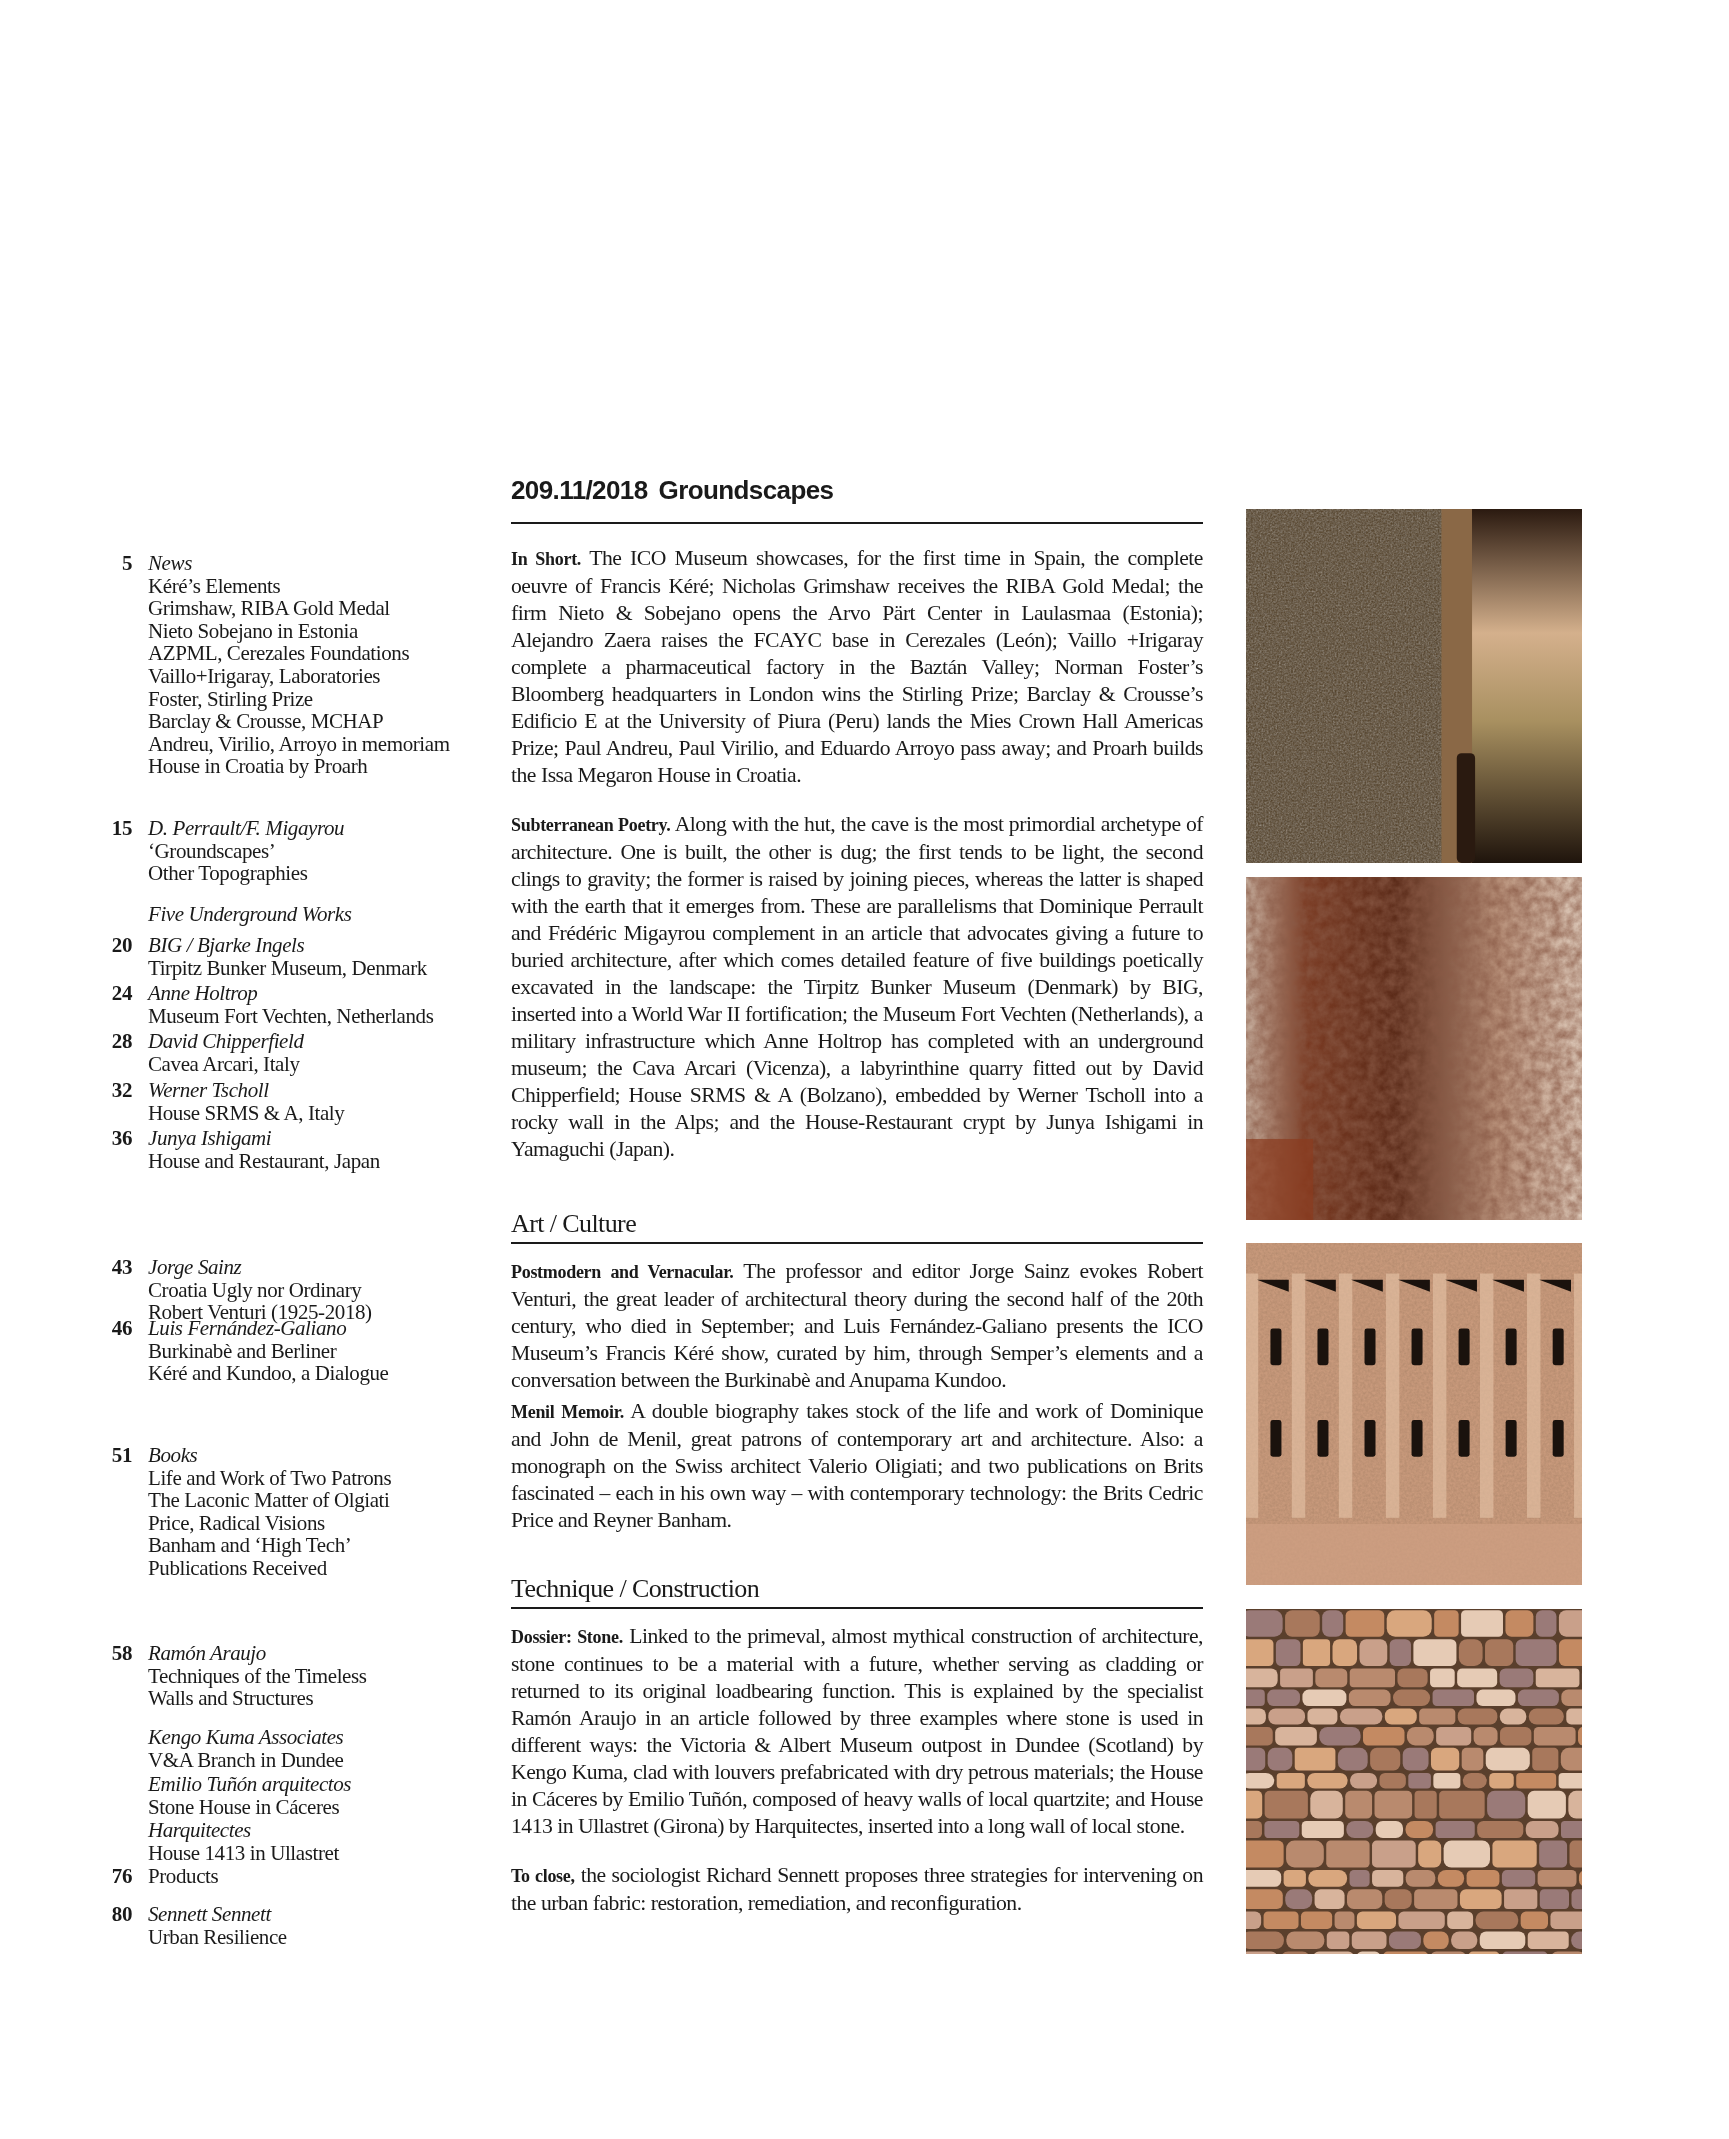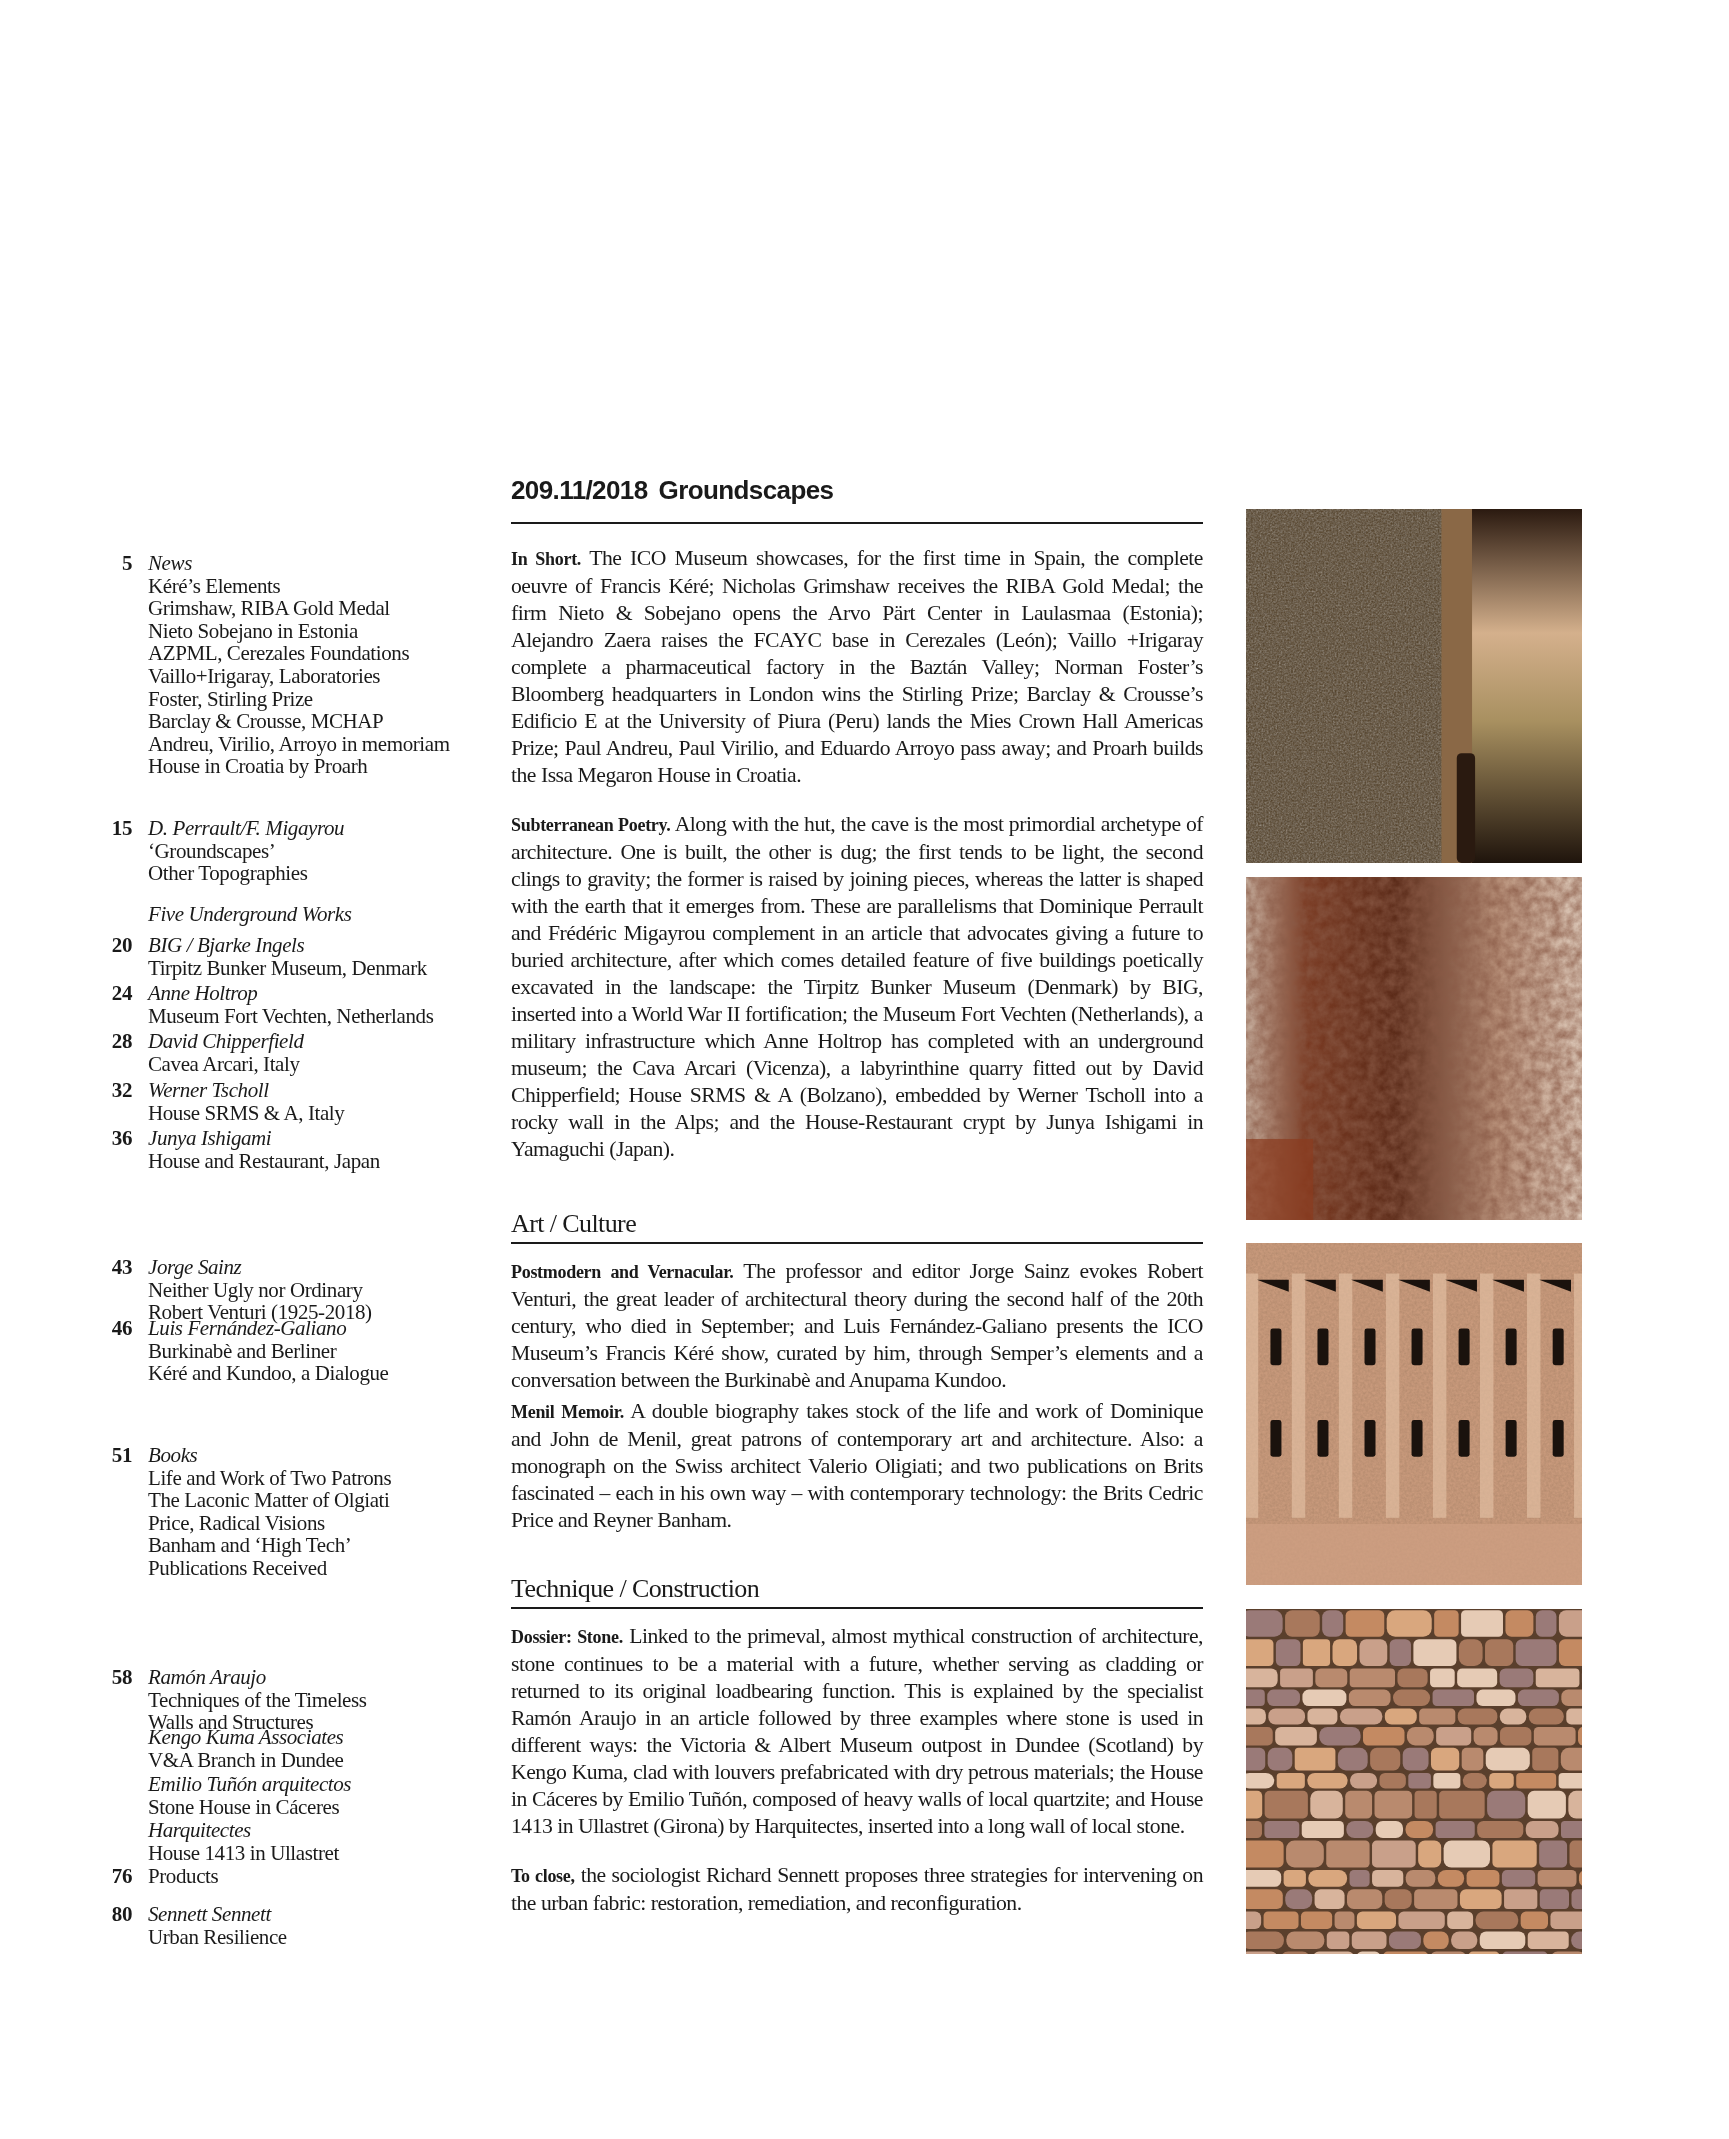--- a/index.html
+++ b/index.html
@@ -85,39 +85,39 @@
       <div class="toc-line">House SRMS &amp; A, Italy</div>
     </div>
     <div class="toc-entry" style="position: absolute; top: 1127px; left: 0px; width: 397px;">
       <span class="toc-num">36</span>
       <div class="toc-author toc-line">Junya Ishigami</div>
       <div class="toc-line">House and Restaurant, Japan</div>
     </div>
     <div class="toc-entry" style="position: absolute; top: 1256px; left: 0px; width: 397px;">
       <span class="toc-num">43</span>
       <div class="toc-author toc-line">Jorge Sainz</div>
-      <div class="toc-line">Neither Ugly nor Ordinary</div>
+      <div class="toc-line">Croatia Ugly nor Ordinary</div>
       <div class="toc-line">Robert Venturi (1925-2018)</div>
     </div>
     <div class="toc-entry" style="position: absolute; top: 1317px; left: 0px; width: 397px;">
       <span class="toc-num">46</span>
       <div class="toc-author toc-line">Luis Fernández-Galiano</div>
       <div class="toc-line">Burkinabè and Berliner</div>
       <div class="toc-line">Kéré and Kundoo, a Dialogue</div>
     </div>
     <div class="toc-entry" style="position: absolute; top: 1407px; left: 0px; width: 397px; margin-top: 37px;">
       <span class="toc-num">51</span>
       <div class="toc-author toc-line">Books</div>
       <div class="toc-line">Life and Work of Two Patrons</div>
       <div class="toc-line">The Laconic Matter of Olgiati</div>
       <div class="toc-line">Price, Radical Visions</div>
       <div class="toc-line">Banham and ‘High Tech’</div>
       <div class="toc-line">Publications Received</div>
     </div>
-    <div class="toc-entry" style="position: absolute; top: 1642px; left: 0px; width: 397px; margin-top: 24px;">
+    <div class="toc-entry" style="position: absolute; top: 1642px; left: 0px; width: 397px;">
       <span class="toc-num">58</span>
       <div class="toc-author toc-line">Ramón Araujo</div>
       <div class="toc-line">Techniques of the Timeless</div>
       <div class="toc-line">Walls and Structures</div>
     </div>
     <div class="toc-entry" style="position: absolute; top: 1726px; left: 0px; width: 397px;">
       <span class="toc-num"></span>
       <div class="toc-author toc-line">Kengo Kuma Associates</div>
       <div class="toc-line">V&amp;A Branch in Dundee</div>
     </div>

